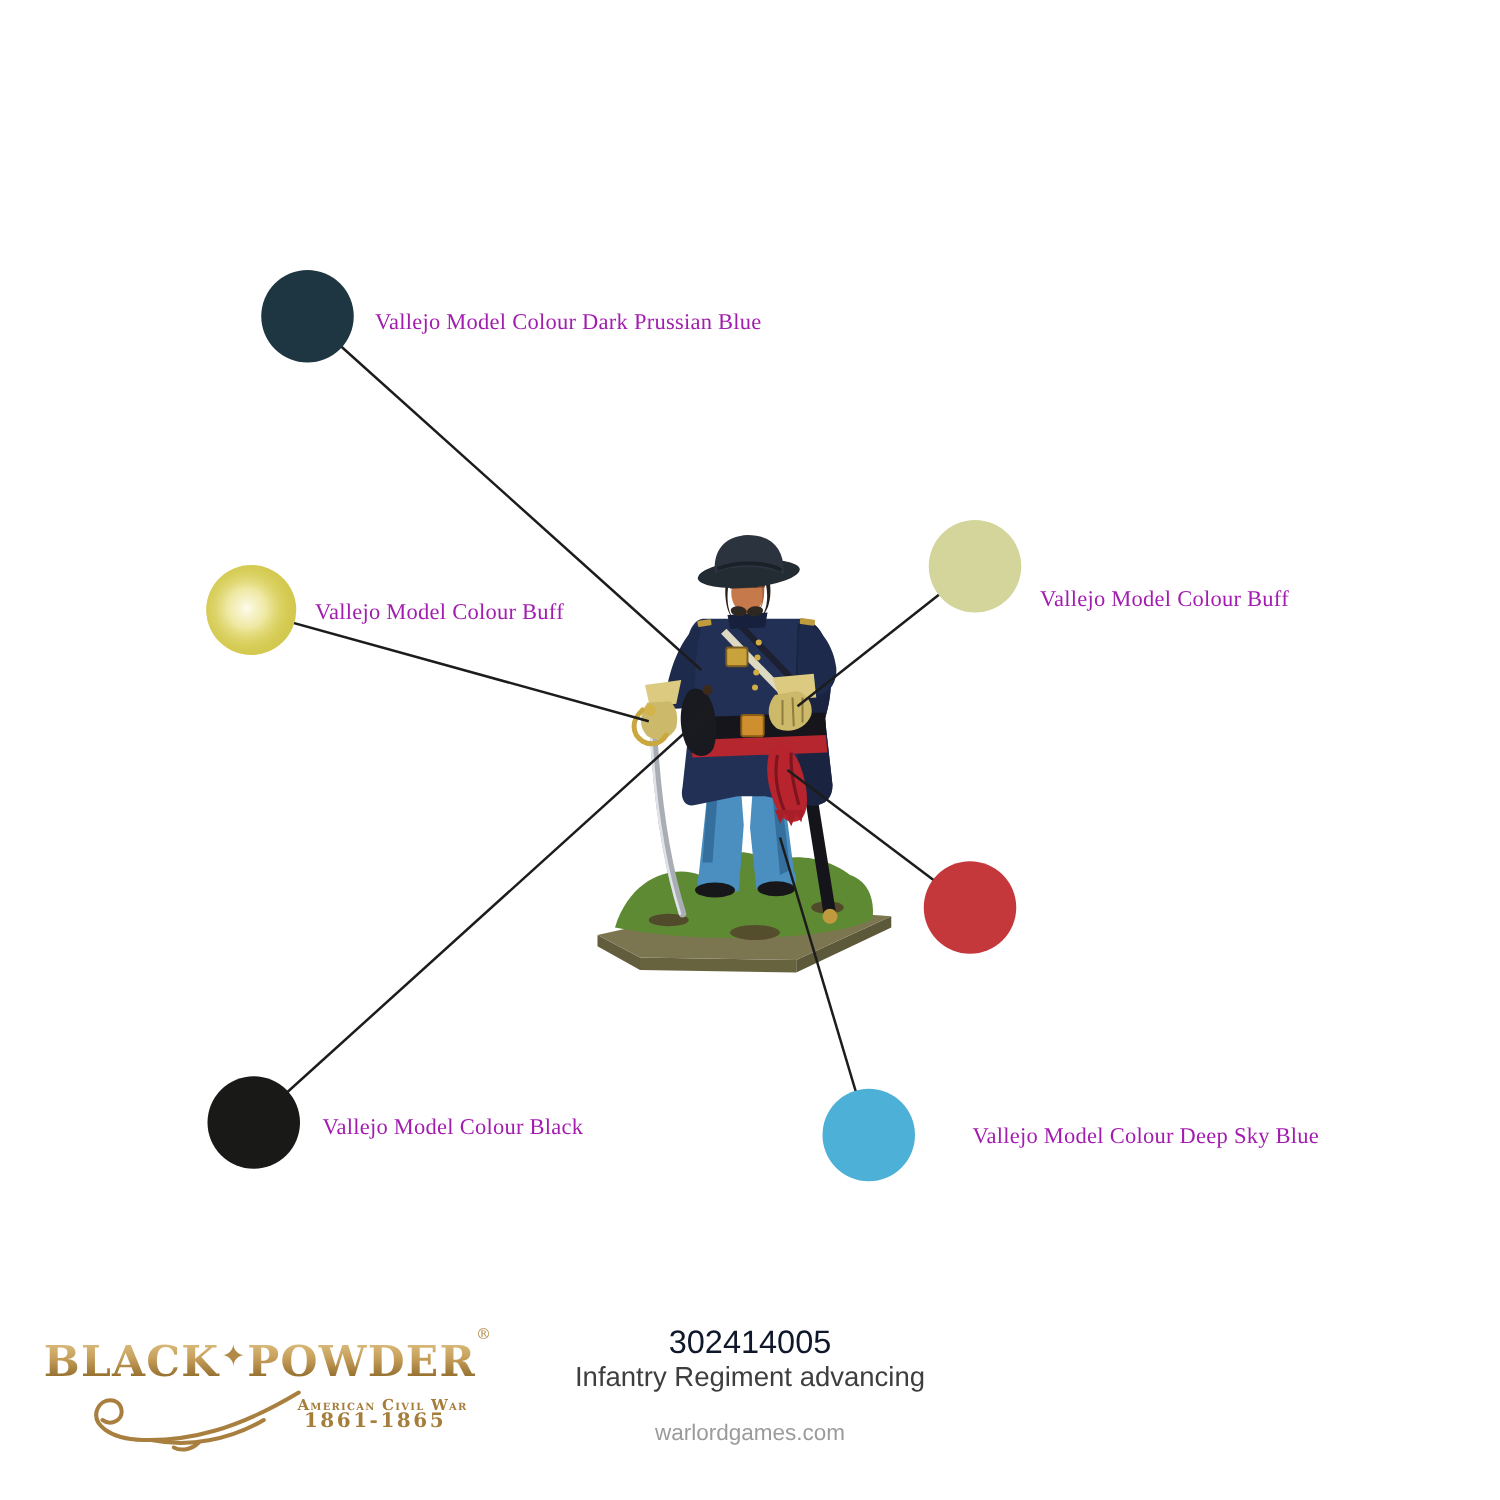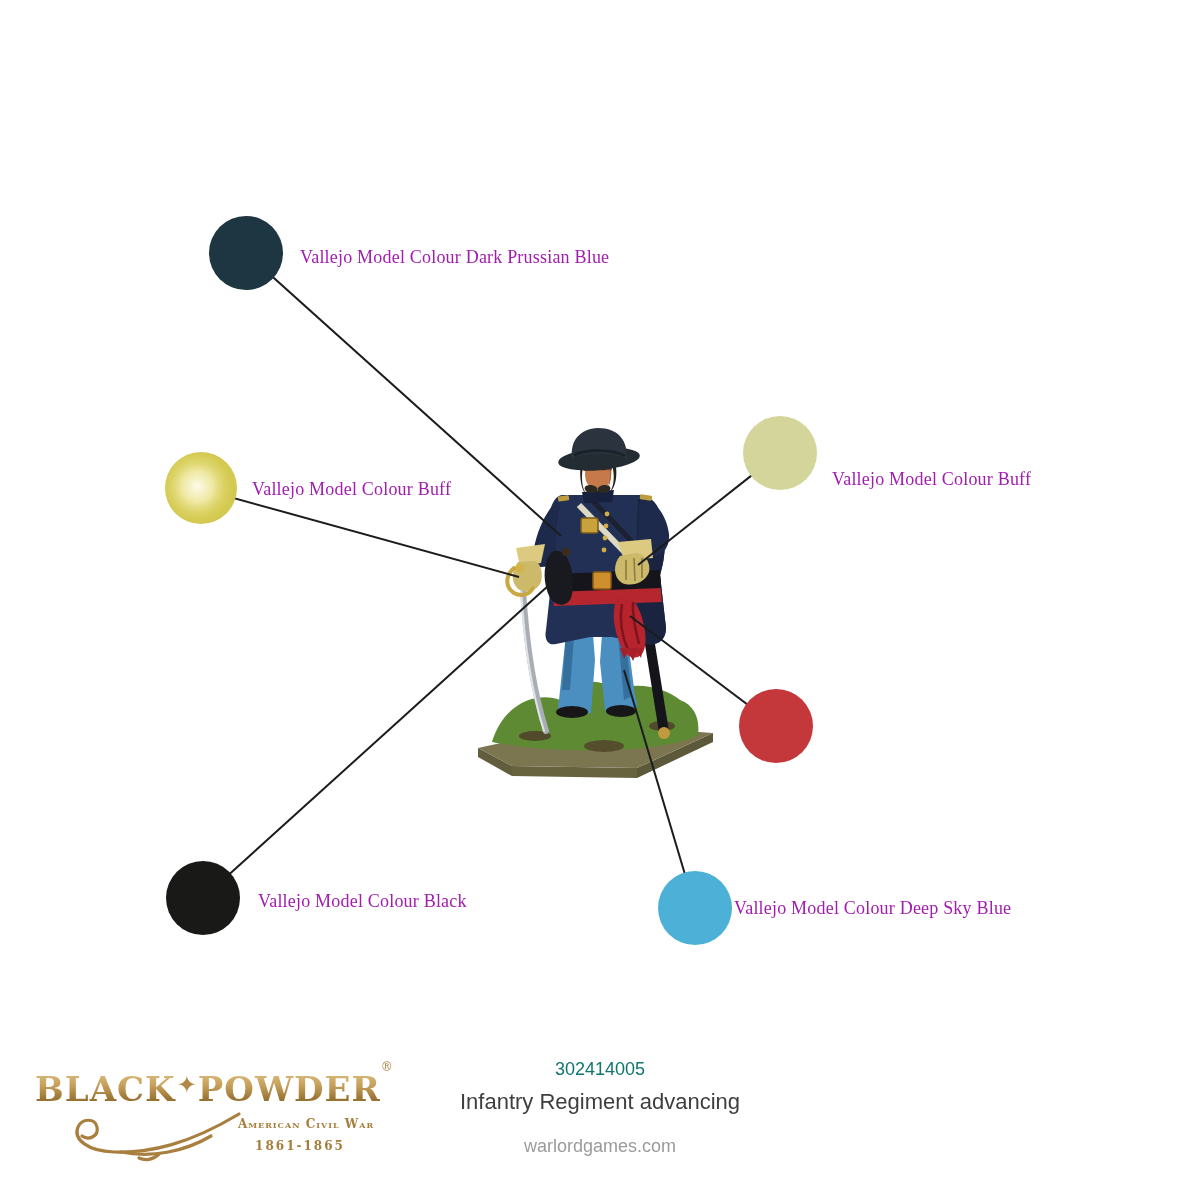--- a/index.html
+++ b/index.html
@@ -25,21 +25,21 @@
   }
 
   
   .product-code, .product-name, .website {
     position: absolute;
     left: 600px;
     transform: translateX(-50%);
     line-height: 1;
     white-space: nowrap;
   }
-  .product-code { top: 1060px; font-size: 18px; color: #0f766e; }
+  .product-code { top: 1060px; font-size: 26px; color: #0f172a; }
   .product-name { top: 1091px; font-size: 22px; color: #3e3e3e; }
   .website      { top: 1137px; font-size: 18px; color: #9b9b9b; }
 
   
   .logo { position:absolute; left:35px; top:1060px; width:370px; height:120px; }
   .brand-row { position:absolute; left:0; top:0; white-space:nowrap; }
   .brand-word {
     font-family: "DejaVu Serif", serif;
     font-weight: 700;
     font-size: 34px;
@@ -67,21 +67,21 @@
   }
   .logo-subtitle, .logo-years {
     position: absolute;
     transform: translate(-50%, -50%);
     font-family: "DejaVu Serif", serif;
     font-weight: 700;
     color: #a67e3c;
     white-space: nowrap;
   }
   .logo-subtitle { left: 271px; top: 64px; font-size: 12px; font-variant: small-caps; letter-spacing: 1px; }
-  .logo-years    { left: 265px; top: 86px; font-size: 12px; letter-spacing: 2px; }
+  .logo-years    { left: 265px; top: 76px; font-size: 16px; letter-spacing: 2px; }
   .flourish { position:absolute; left:24px; top:48px; }
 </style>
 </head>
 <body>
 
 <div class="canvas">
 
   <svg class="scene" viewBox="0 0 1200 1200">
     <defs>
       <radialGradient id="goldSheen" cx="0.45" cy="0.48" r="0.62">
@@ -191,21 +191,21 @@
     <circle cx="780" cy="453" r="37" fill="#d3d59a"></circle>
     <circle cx="776" cy="726" r="37" fill="#c4383c"></circle>
     <circle cx="203" cy="898" r="37" fill="#191917"></circle>
     <circle cx="695" cy="908" r="37" fill="#4db0d6"></circle>
   </svg>
 
   <div class="callout-label" style="left:300px; top:257px;">Vallejo Model Colour Dark Prussian Blue</div>
   <div class="callout-label" style="left:252px; top:489px;">Vallejo Model Colour Buff</div>
   <div class="callout-label" style="left:832px; top:455px;margin-top:24px;">Vallejo Model Colour Buff</div>
   <div class="callout-label" style="left:258px; top:901px;">Vallejo Model Colour Black</div>
-  <div class="callout-label" style="left:734px; top:908px;">Vallejo Model Colour Deep Sky Blue</div>
+  <div class="callout-label" style="left:778px; top:908px;">Vallejo Model Colour Deep Sky Blue</div>
 
   <div class="logo">
     <div class="brand-row">
       <span class="brand-word">Black</span><span class="brand-sep">✦</span><span class="brand-word">Powder</span><span class="brand-reg">®</span>
     </div>
     <svg class="flourish" width="185" height="56" viewBox="0 0 185 56">
       <g stroke="#a87f3e" stroke-width="3.2" fill="none" stroke-linecap="round">
         <path d="M180,6 C130,36 92,45 55,44 C28,43 14,31 19,19 C23,10 36,10 38,19 C40,28 30,33 23,28"></path>
         <path d="M62,44 C92,50 125,44 152,28"></path>
         <path d="M100,46 C94,52 86,53 80,50"></path>

